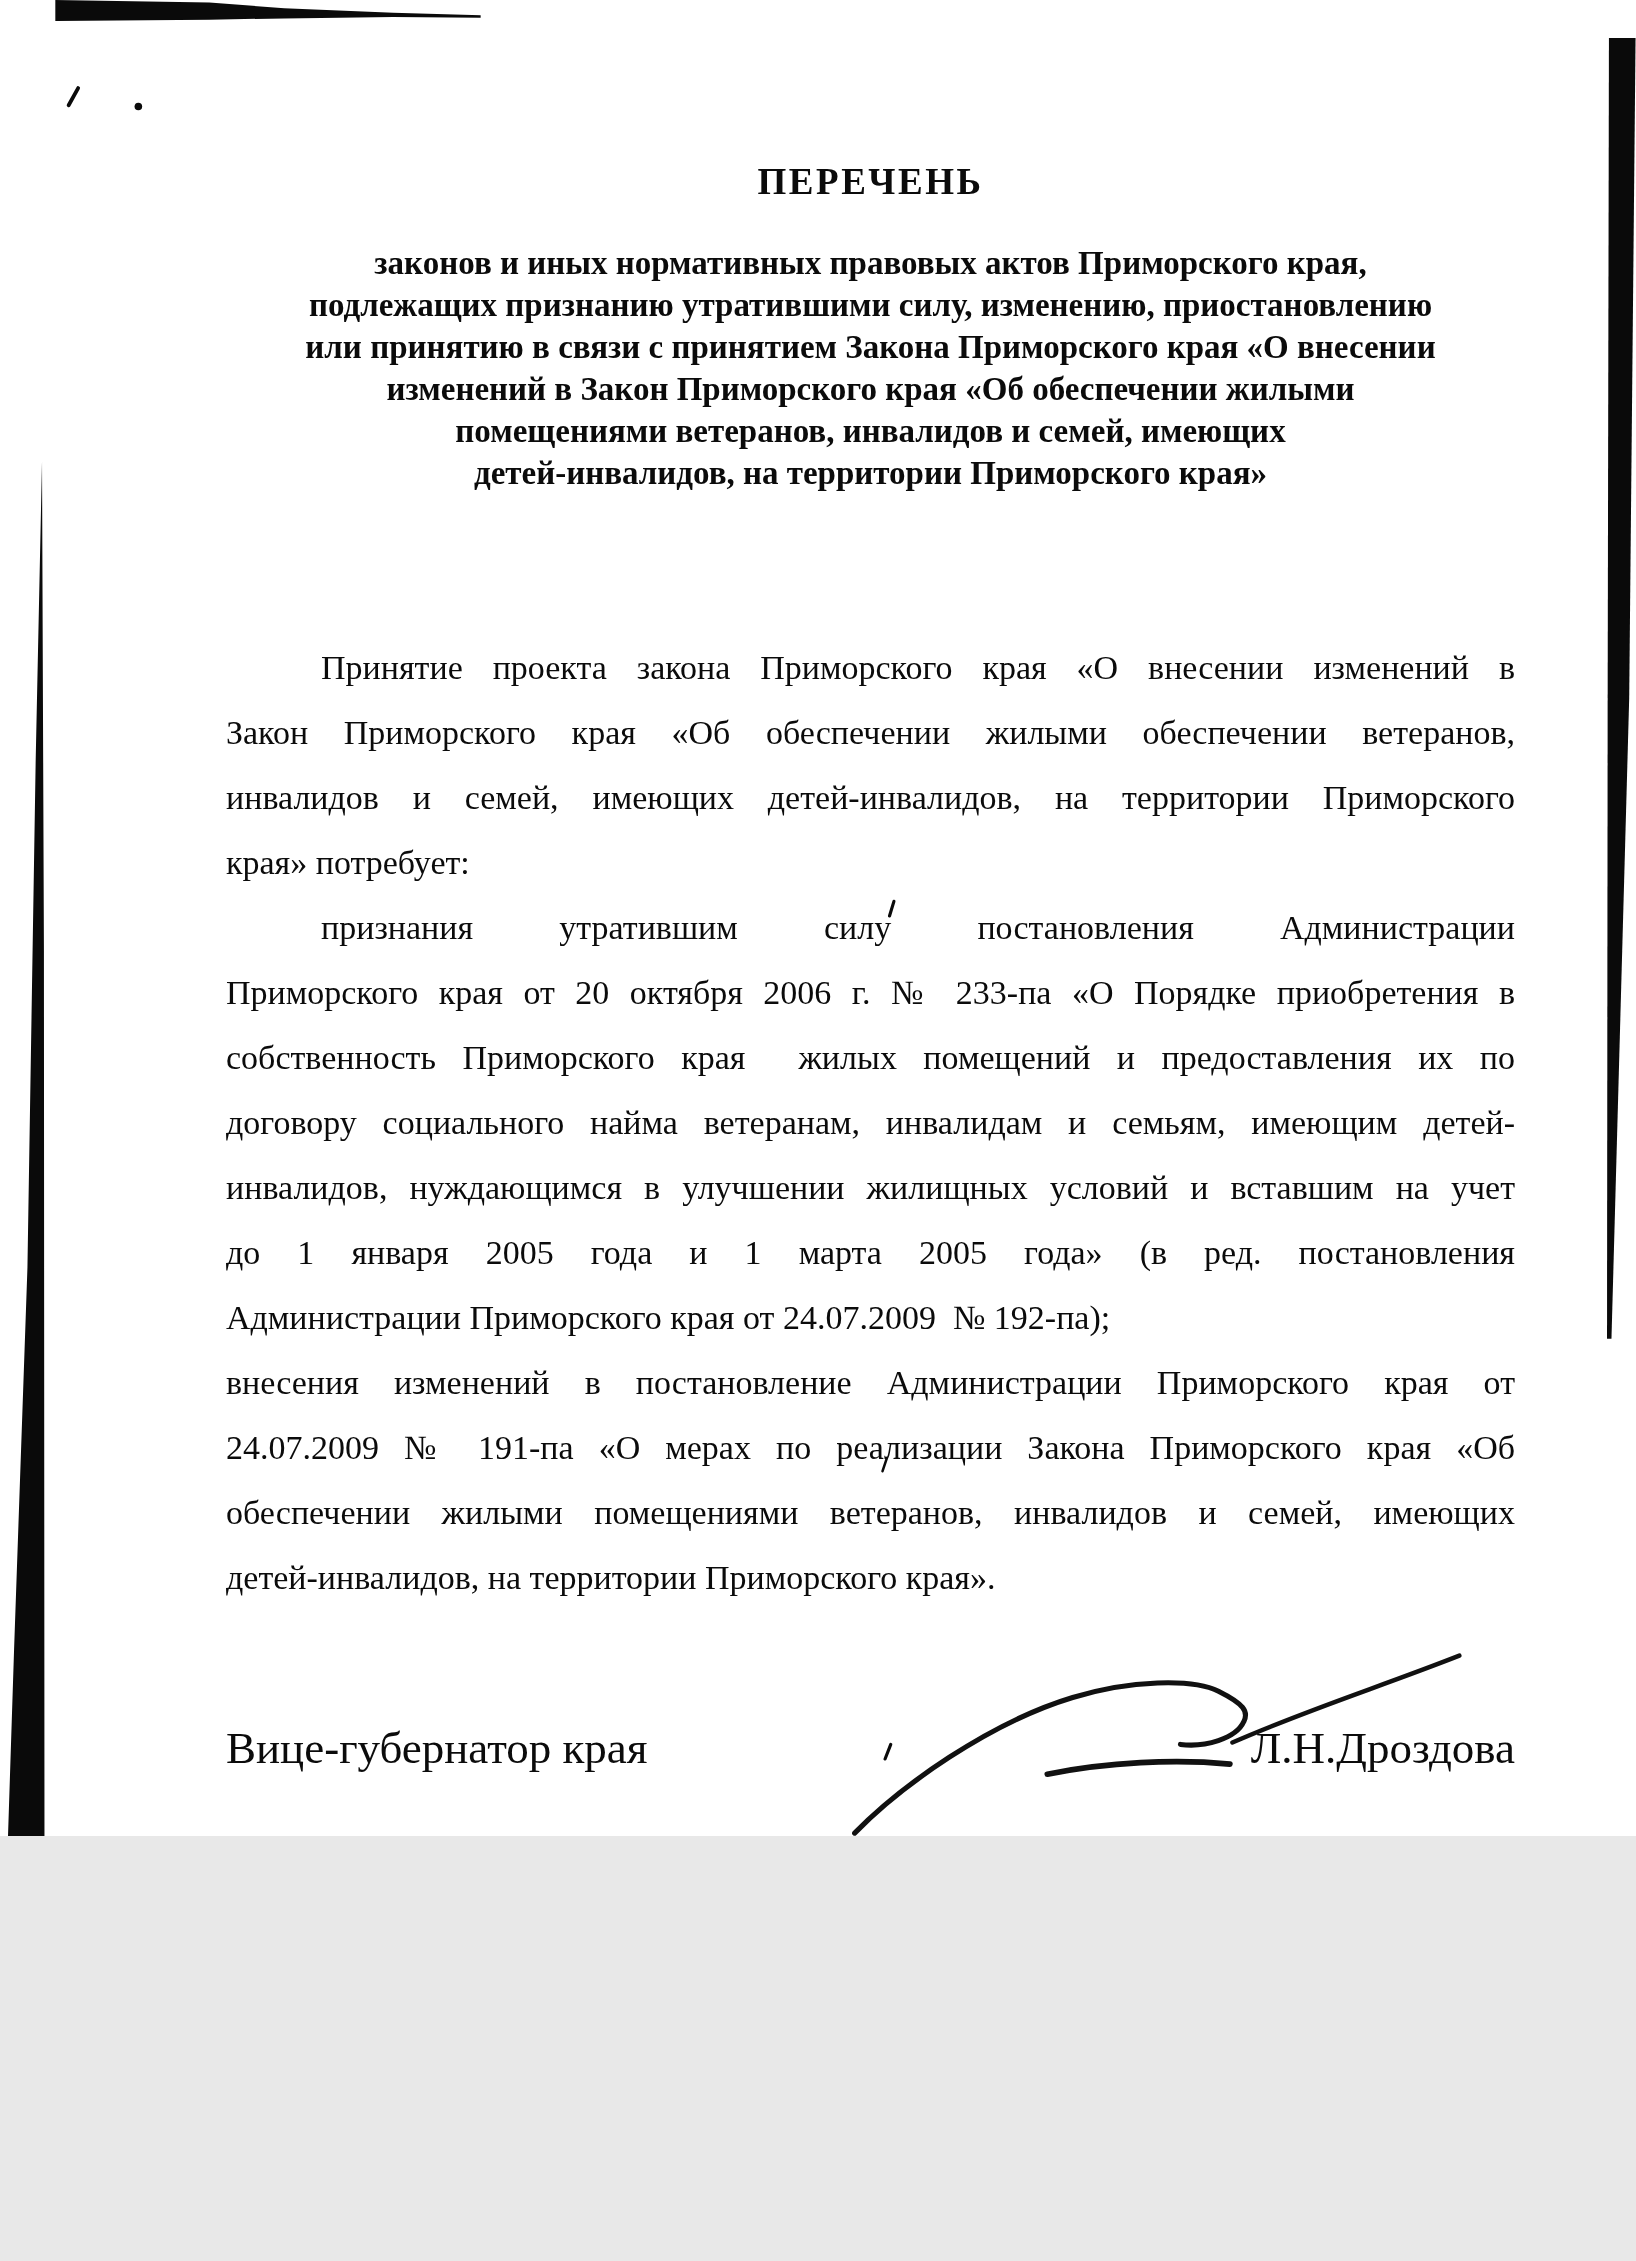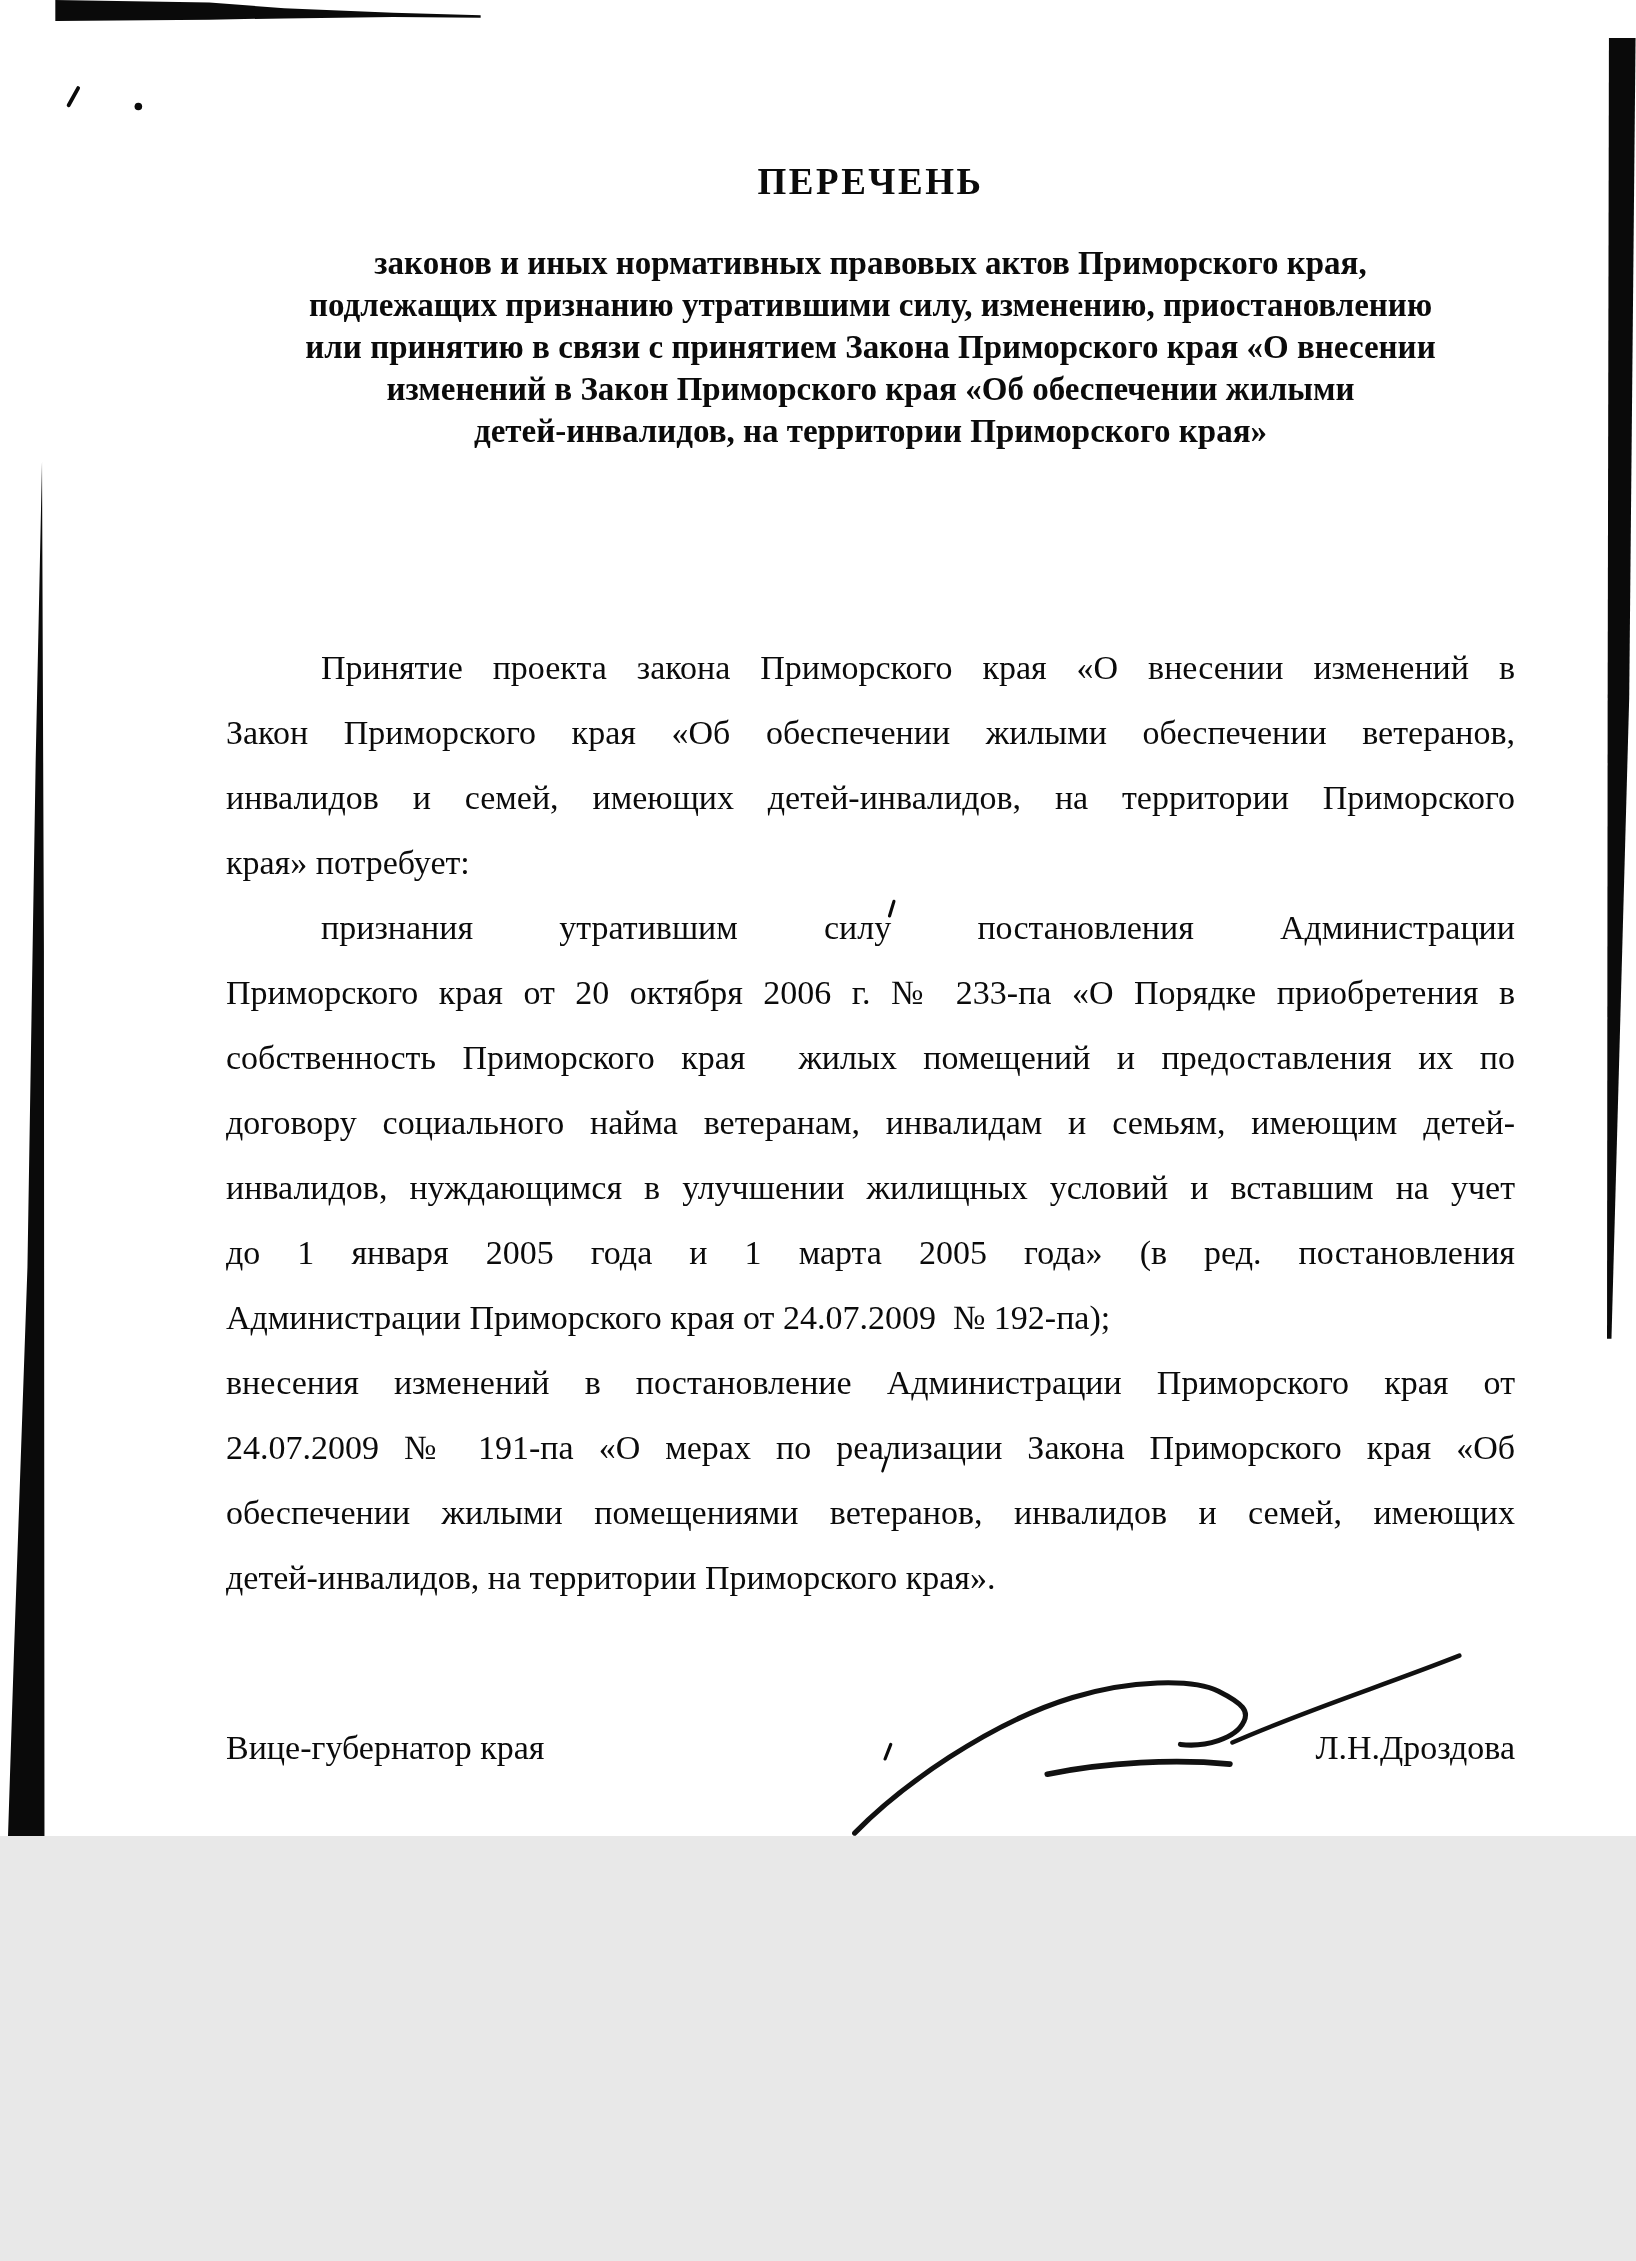--- a/index.html
+++ b/index.html
@@ -40,21 +40,21 @@
   }
   .line {
     text-align: justify;
     text-align-last: justify;
     white-space: normal;
   }
   .line.indent { padding-left: 95px; }
   .line.last { text-align-last: left; }
   .signature-row {
     top: 1726px;
-    font-size: 34px;
+    font-size: 45px;
     line-height: 44px;
     height: 44px;
   }
   .sig-label { position: absolute; left: 0; top: 0; }
   .sig-name  { position: absolute; right: 0; top: 0; }
   .overlay {
     position: absolute;
     left: 0; top: 0;
     pointer-events: none;
   }
@@ -64,20 +64,21 @@
 
 <div class="page">
 
   <div class="content doc-title">ПЕРЕЧЕНЬ</div>
 
   <div class="content doc-subtitle">
     <div>законов и иных нормативных правовых актов Приморского края,</div>
     <div>подлежащих признанию утратившими силу, изменению, приостановлению</div>
     <div>или принятию в связи с принятием Закона Приморского края «О внесении</div>
     <div>изменений в Закон Приморского края «Об обеспечении жилыми</div>
+    <div>помещениями ветеранов, инвалидов и семей, имеющих</div>
     <div>детей-инвалидов, на территории Приморского края»</div>
   </div>
 
   <div class="content doc-body">
 
     <div class="line indent">Принятие проекта закона Приморского края «О внесении изменений в</div>
     <div class="line">Закон Приморского края «Об обеспечении жилыми обеспечении ветеранов,</div>
     <div class="line">инвалидов и семей, имеющих детей-инвалидов, на территории Приморского</div>
     <div class="line last">края» потребует:</div>
 

